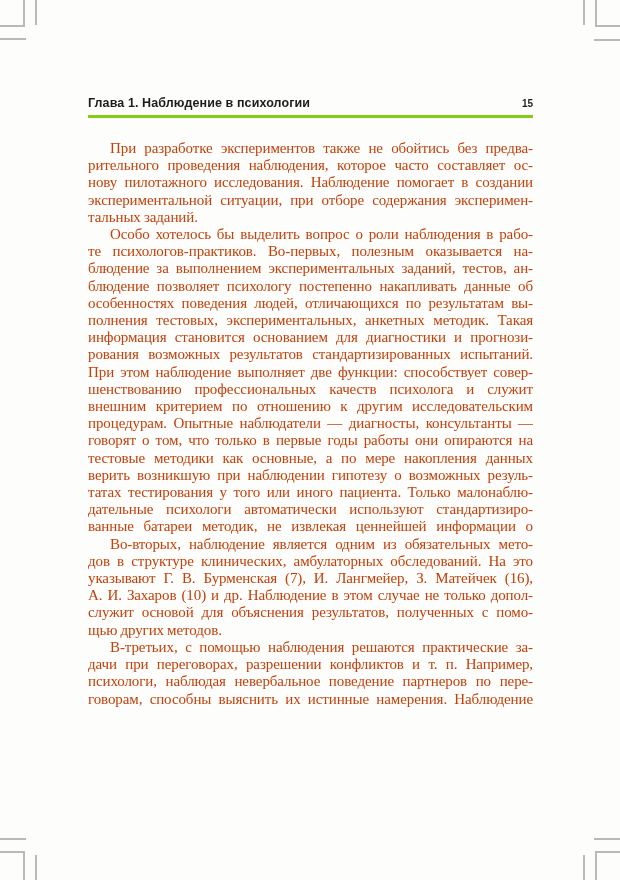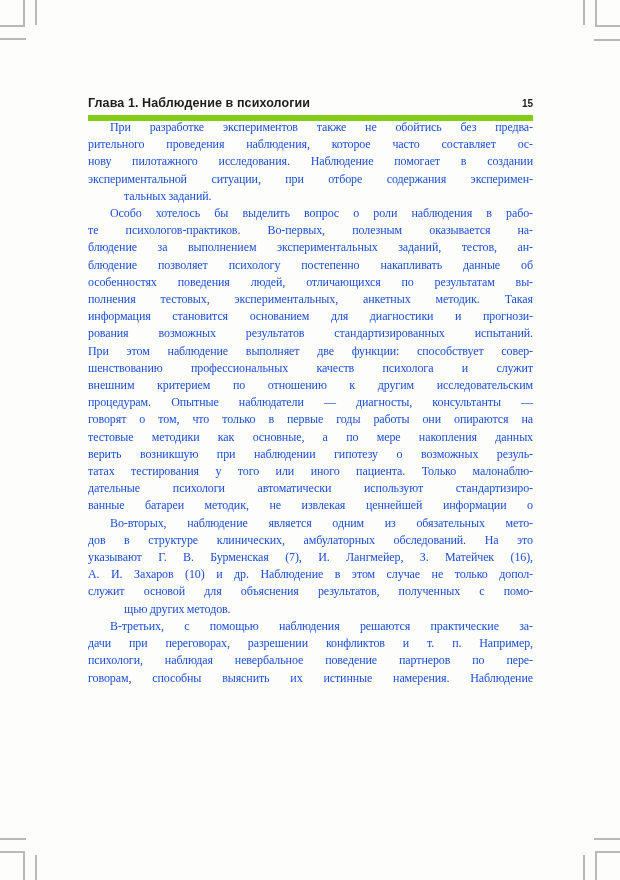--- a/index.html
+++ b/index.html
@@ -23,55 +23,54 @@
   }
   
   .running-header {
     position: absolute;
     left: 88px;
     top: 96px;
     width: 445px;
     display: flex;
     justify-content: space-between;
     align-items: baseline;
-    border-bottom: 6px solid #84cc16;
+    border-bottom: 3px solid #84cc16;
     padding-bottom: 5px;
     font-family: "Liberation Sans", sans-serif;
     font-weight: bold;
     color: #1d1d1d;
   }
   .chapter-title {
     font-size: 12.5px;
     letter-spacing: 0.1px;
   }
   .page-number {
     font-size: 10px;
   }
   
   .body-text {
     position: absolute;
     left: 88px;
-    top: 119px;
+    top: 140px;
     width: 445px;
-    color: #1d4ed8;
-    font-size: 12px;
+    color: #c2410c;
+    font-size: 15px;
     line-height: 17.2px;
     letter-spacing: -0.1px;
     word-spacing: -0.5px;
   }
   .para { margin: 0; }
   .line {
     text-align: justify;
     text-align-last: justify;
     white-space: nowrap;
     overflow: hidden;
   }
   .line.last {
     text-align-last: left;
-    margin-left: 36px;
   }
   .para .line:first-child {
     text-indent: 22px;
   }
 </style>
 </head>
 <body>
 
 <div class="page">
 

